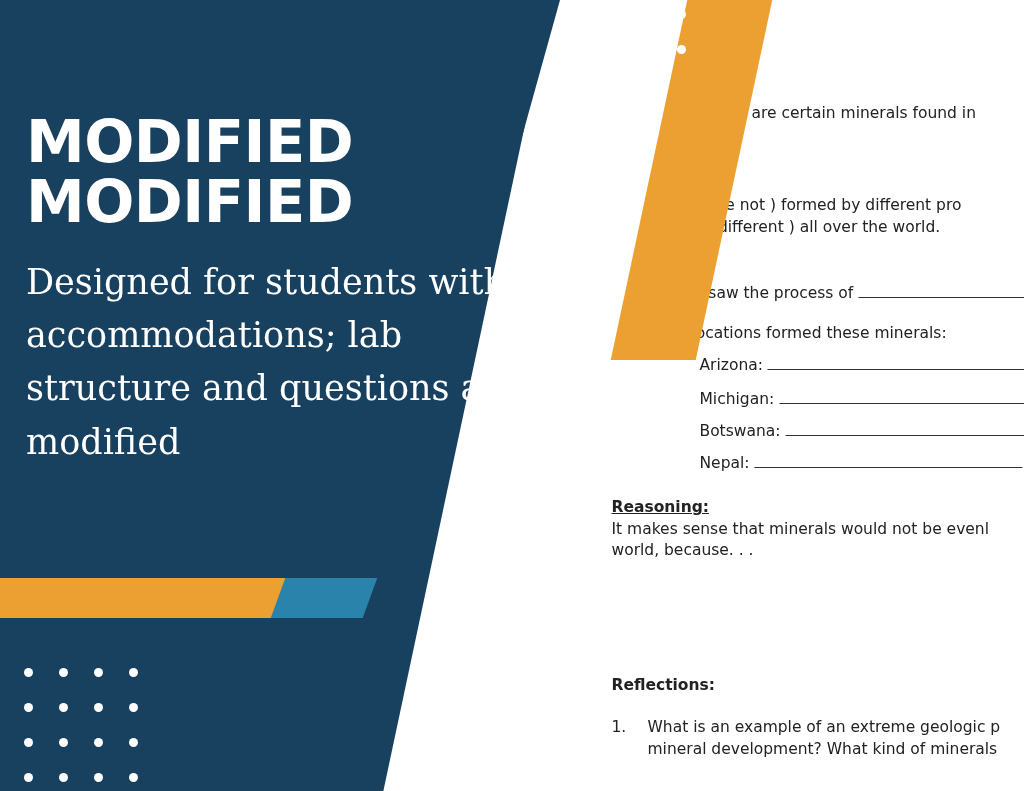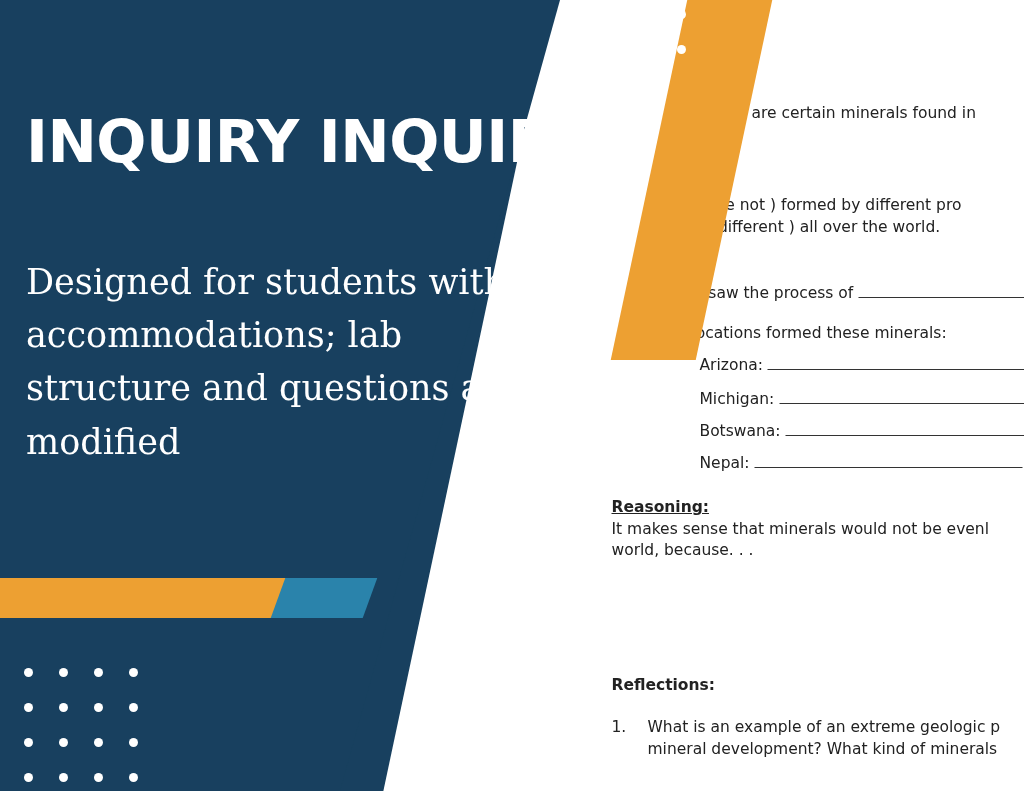--- a/index.html
+++ b/index.html
@@ -289,16 +289,16 @@
     <span class="dot"></span>
     <span class="dot"></span>
     <span class="dot"></span>
     <span class="dot"></span>
     <span class="dot"></span>
   </div>
 
   <div class="bar-orange"></div>
   <div class="bar-blue"></div>
 
-  <div class="title">INQUIRY INQUIRY</div>
+  <div class="title">MODIFIED MODIFIED</div>
   <div class="subtitle">Designed for students with accommodations; lab structure and questions are modified</div>
 
 </div>
 
 </body></html>

